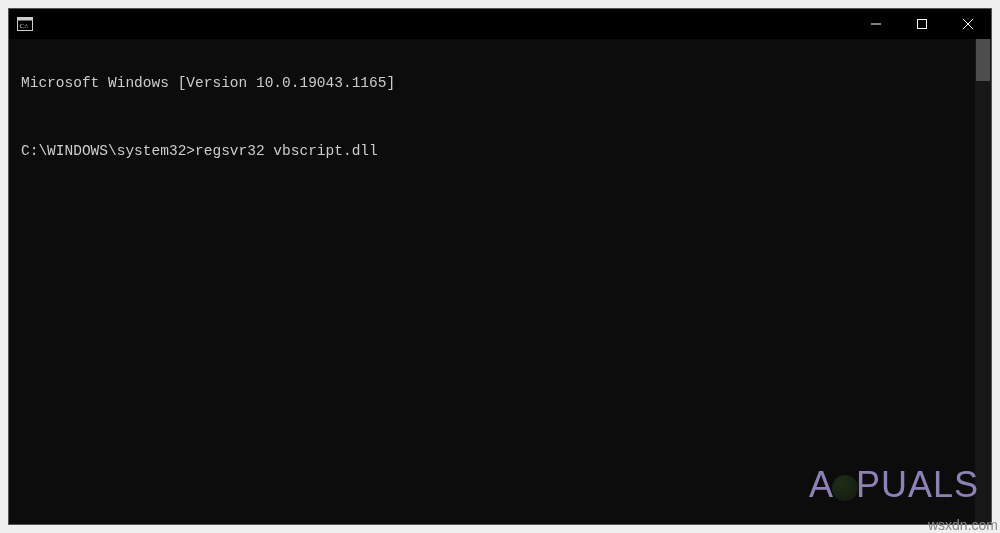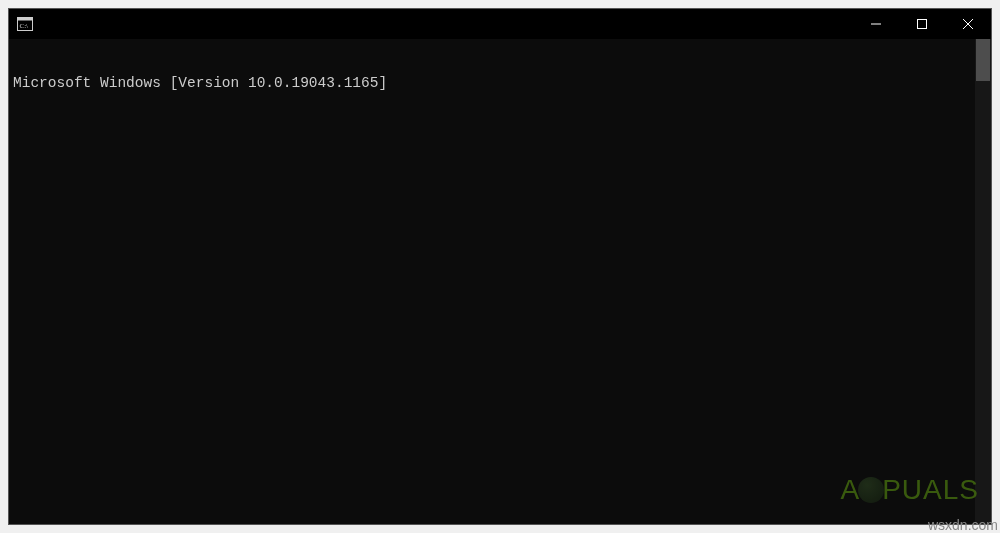--- a/index.html
+++ b/index.html
@@ -83,20 +83,21 @@
     .terminal {
       padding: 2px 4px 4px 4px;
       font-family: Consolas, "Courier New", monospace;
       font-size: 14.5px;
       line-height: 17px;
       color: #cccccc;
       white-space: pre;
     }
     .terminal .line {
       display: block;
+      margin-left: 8px;
     }
     .prompt-line {
       margin-top: 17px;
     }
     .scrollbar {
       position: absolute;
       top: 0;
       right: 0;
       width: 16px;
       height: 100%;
@@ -107,23 +108,23 @@
       top: 0;
       left: 1px;
       right: 1px;
       height: 42px;
       background: #4d4d4d;
     }
     .watermark {
       position: absolute;
       right: 12px;
       bottom: 18px;
-      color: #4d7c0f;
+      color: #c4b5fd;
       font-family: Arial, sans-serif;
-      font-size: 28px;
+      font-size: 36px;
       letter-spacing: 1px;
       opacity: 0.7;
       pointer-events: none;
     }
     .watermark .dot {
       display: inline-block;
       width: 26px;
       height: 26px;
       border-radius: 50%;
       background: radial-gradient(circle at 35% 30%, #3a5a2a, #1b2e14);
@@ -170,20 +171,21 @@
             <line x1="0" y1="0" x2="10" y2="10"></line>
             <line x1="10" y1="0" x2="0" y2="10"></line>
           </svg>
       </div>
     </div>
   </div>
 
   <div class="client">
     <div class="terminal">
       <span class="line">Microsoft Windows [Version 10.0.19043.1165]</span>
+      <span class="line prompt-line"><span>C:\WINDOWS\system32&gt;</span><span>regsvr32 vbscript.dll</span></span>
     </div>
 
     <div class="scrollbar">
       <div class="thumb"></div>
     </div>
 
     <div class="watermark">
       <span>A</span><span class="dot"></span><span>PUALS</span>
     </div>
   </div>

